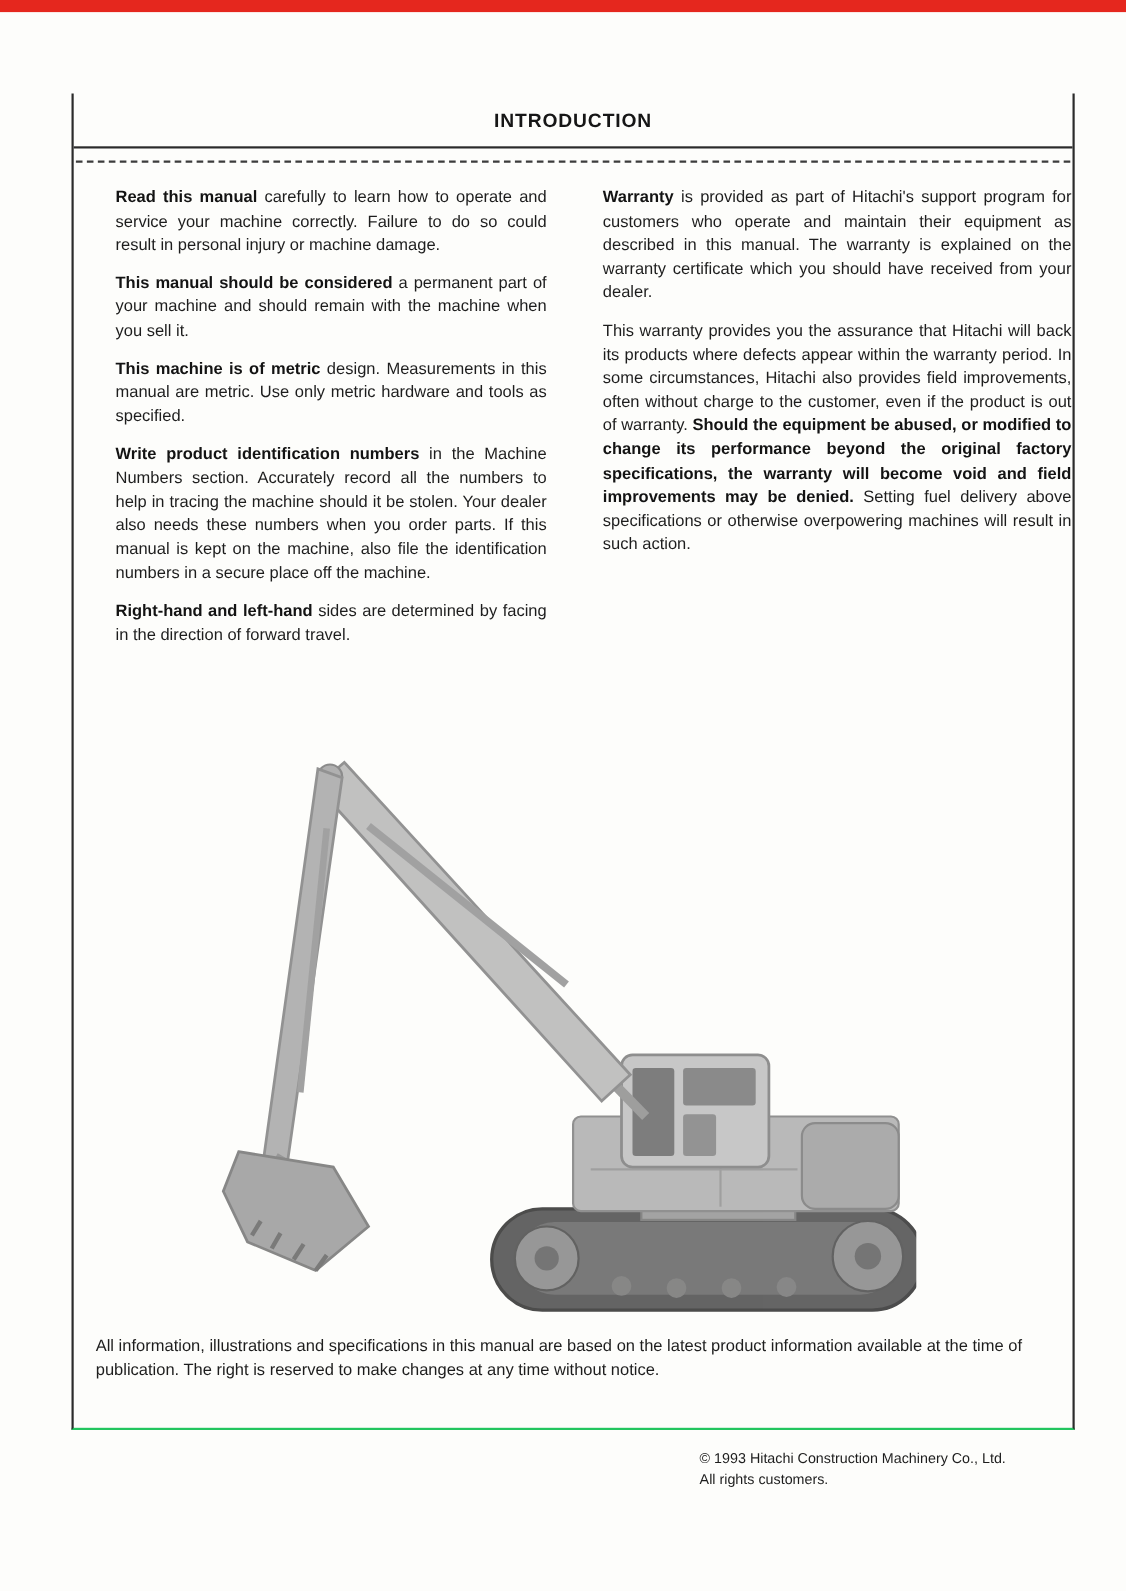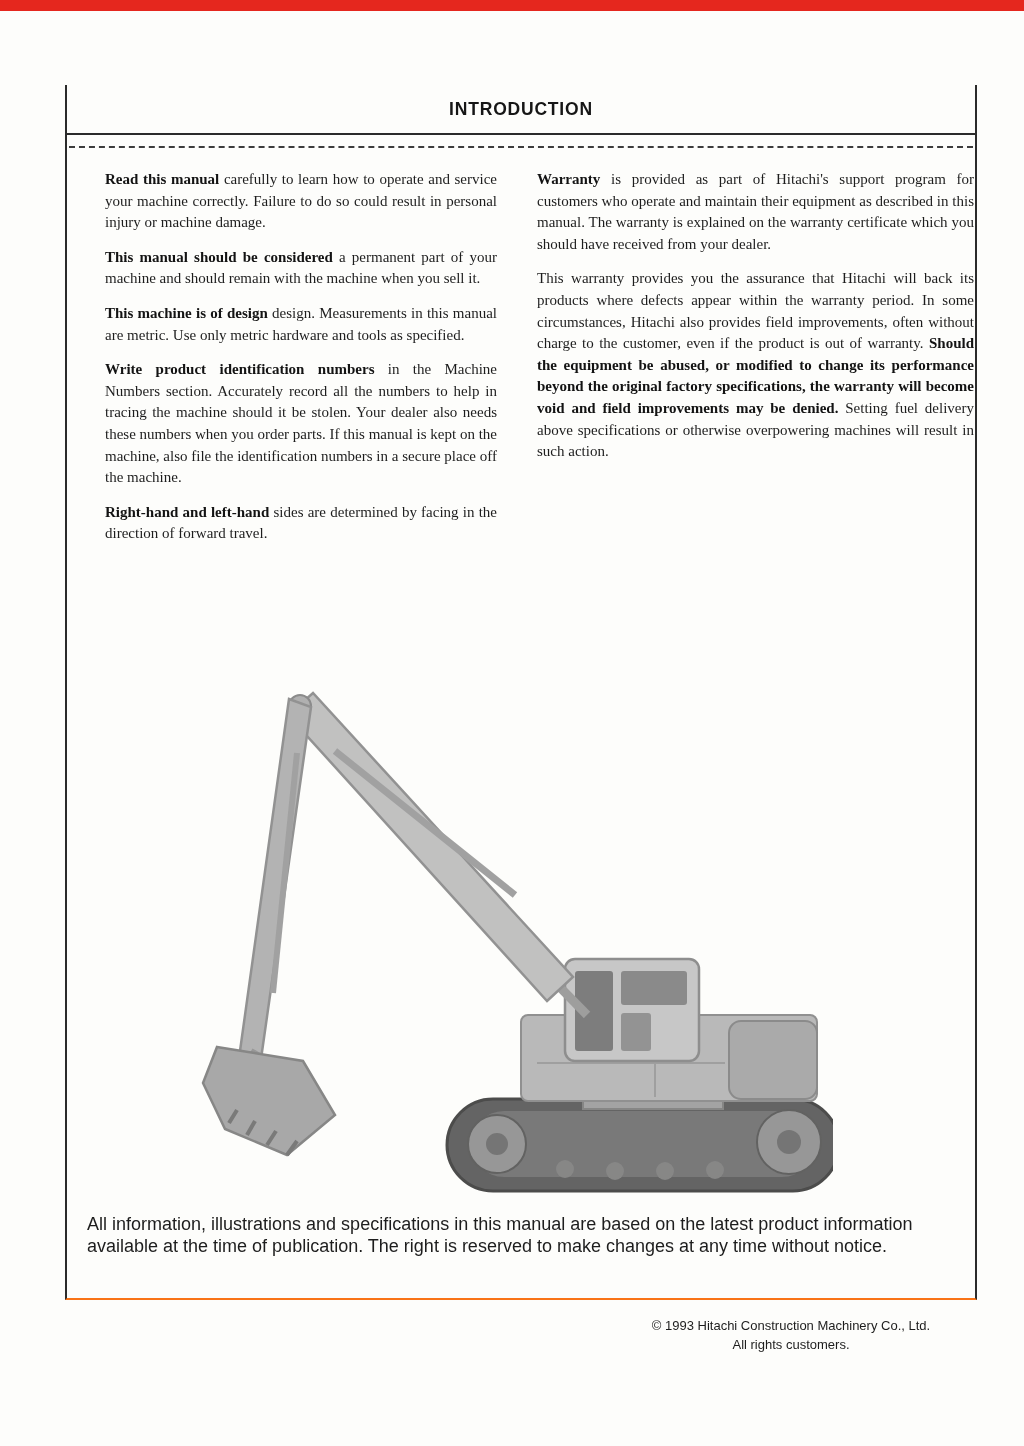--- a/index.html
+++ b/index.html
@@ -17,21 +17,21 @@
     left: 0; top: 0;
     width: 1024px; height: 11px;
     background: #e5271e;
   }
   .page {
     position: absolute;
     left: 65px; top: 85px;
     width: 912px; height: 1215px;
     border-left: 2px solid #2b2b2b;
     border-right: 2px solid #2b2b2b;
-    border-bottom: 2px solid #f97316;
+    border-bottom: 2px solid #22c55e;
     background: #fdfdfb;
     box-sizing: border-box;
   }
   .page-header {
     border-bottom: 2px solid #2b2b2b;
     height: 48px;
     display: flex;
     align-items: center;
     justify-content: center;
   }
@@ -43,52 +43,51 @@
     color: #161616;
   }
   .dashed-rule {
     margin: 11px 2px 0 2px;
     border-top: 2.5px dashed #3c3c3c;
     height: 0;
   }
   .columns {
     display: flex;
     padding: 21px 1px 0 38px;
-    gap: 40px;
-    font-family: Liberation Serif, serif;
+    gap: 51px;
   }
   .col-left { width: 392px; flex: 0 0 392px; }
   .col-right { flex: 1; }
   .para {
     margin: 0 0 13px 0;
     font-size: 15px;
     line-height: 21.6px;
     text-align: justify;
     color: #1d1d1d;
   }
   .b { font-weight: bold; color: #131313; }
   .illustration {
     position: absolute;
     left: 118px; top: 578px;
     width: 648px; height: 532px;
   }
   .notice {
     position: absolute;
     left: 20px; top: 1128px;
     width: 876px;
-    font-size: 18px;
+    font-size: 15px;
     line-height: 22px;
     text-align: left;
     margin: 0;
   }
   .copyright {
     position: absolute;
     left: 636px; top: 1316px;
     width: 310px;
-    text-align: center;
+    text-align: left;
     font-size: 13px;
     line-height: 19px;
     color: #1d1d1d;
   }
 </style>
 </head>
 <body>
 
 <div class="red-bar"></div>
 
@@ -98,21 +97,21 @@
     <h1 class="page-title">INTRODUCTION</h1>
   </div>
 
   <div class="dashed-rule"></div>
 
   <div class="columns">
 
     <div class="col col-left">
       <p class="para"><span class="b">Read this manual</span><span> carefully to learn how to operate and service your machine correctly. Failure to do so could result in personal injury or machine damage.</span></p>
       <p class="para"><span class="b">This manual should be considered</span><span> a permanent part of your machine and should remain with the machine when you sell it.</span></p>
-      <p class="para"><span class="b">This machine is of design</span><span> design. Measurements in this manual are metric. Use only metric hardware and tools as specified.</span></p>
+      <p class="para"><span class="b">This machine is of metric</span><span> design. Measurements in this manual are metric. Use only metric hardware and tools as specified.</span></p>
       <p class="para"><span class="b">Write product identification numbers</span><span> in the Machine Numbers section. Accurately record all the numbers to help in tracing the machine should it be stolen. Your dealer also needs these numbers when you order parts. If this manual is kept on the machine, also file the identification numbers in a secure place off the machine.</span></p>
       <p class="para"><span class="b">Right-hand and left-hand</span><span> sides are determined by facing in the direction of forward travel.</span></p>
     </div>
 
     <div class="col col-right">
       <p class="para"><span class="b">Warranty</span><span> is provided as part of Hitachi's support program for customers who operate and maintain their equipment as described in this manual. The warranty is explained on the warranty certificate which you should have received from your dealer.</span></p>
       <p class="para"><span>This warranty provides you the assurance that Hitachi will back its products where defects appear within the warranty period. In some circumstances, Hitachi also provides field improvements, often without charge to the customer, even if the product is out of warranty. </span><span class="b">Should the equipment be abused, or modified to change its performance beyond the original factory specifications, the warranty will become void and field improvements may be denied.</span><span> Setting fuel delivery above specifications or otherwise overpowering machines will result in such action.</span></p>
     </div>
 
   </div>

